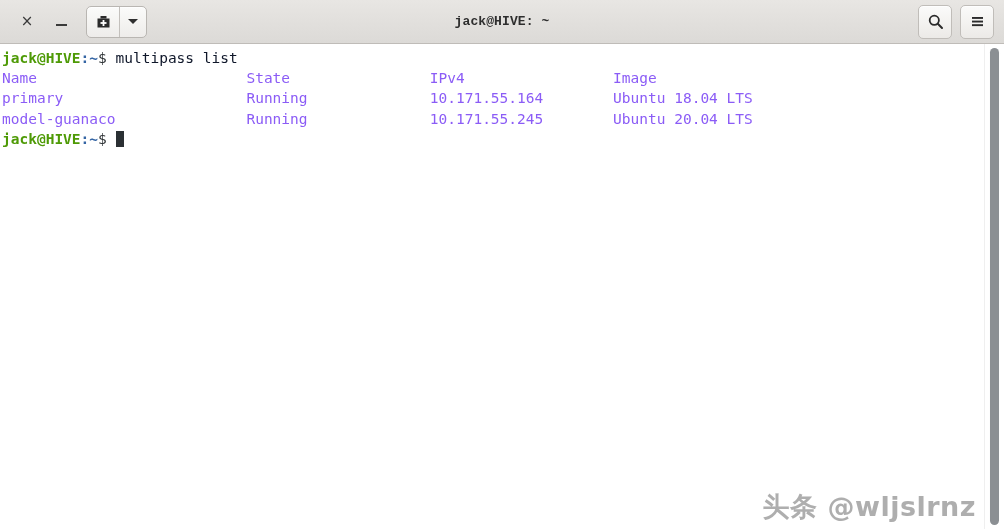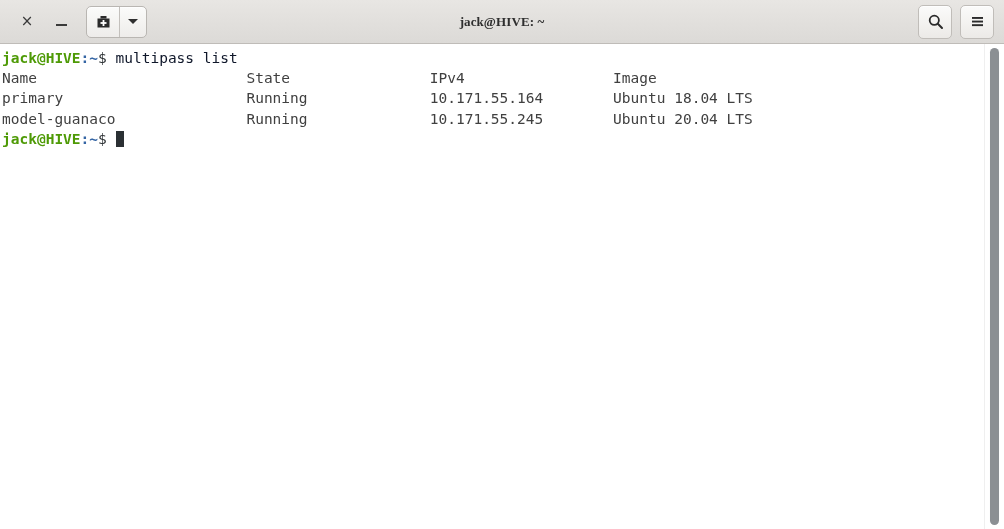--- a/index.html
+++ b/index.html
@@ -131,21 +131,21 @@
     top: 0; bottom: 0;
     display: flex;
     align-items: center;
     justify-content: center;
     font-size: 13px;
     font-weight: bold;
     color: #2e2e2e;
     letter-spacing: 0.1px;
     pointer-events: none;
     z-index: 1;
-    font-family: Liberation Serif, serif;
+    font-family: Liberation Mono, monospace;
   }
 
   
   .term-wrap {
     position: relative;
     flex: 1 1 auto;
     display: flex;
     background: #ffffff;
     overflow: hidden;
   }
@@ -162,21 +162,21 @@
     overflow: hidden;
     box-sizing: border-box;
   }
 
   .line { height: 20.2px; }
 
   .seg-user   { color: #4e9a06; font-weight: bold; }
   .seg-path   { color: #3465a4; font-weight: bold; }
   .seg-dollar { color: #2f3437; }
   .seg-cmd    { color: #0f172a; }
-  .seg-out    { color: #404040; }
+  .seg-out    { color: #8b5cf6; }
 
   .cursor {
     display: inline-block;
     width: 8.7px;
     height: 16px;
     background: #2b3034;
     vertical-align: -3px;
   }
 
   
@@ -278,15 +278,16 @@
   <div class="term-wrap">
 
     <div class="terminal" id="term-screen"><div class="line"><span class="seg-user">jack@HIVE</span><span class="seg-path">:~</span><span class="seg-dollar">$</span><span class="seg-cmd"> multipass list</span></div><div class="line"><span class="seg-out">Name                        State                IPv4                 Image</span></div><div class="line"><span class="seg-out">primary                     Running              10.171.55.164        Ubuntu 18.04 LTS</span></div><div class="line"><span class="seg-out">model-guanaco               Running              10.171.55.245        Ubuntu 20.04 LTS</span></div><div class="line"><span class="seg-user">jack@HIVE</span><span class="seg-path">:~</span><span class="seg-dollar">$</span><span class="seg-dollar"> </span><span class="cursor"></span></div></div>
 
     <div class="scrollbar">
       <div class="scroll-track">
         <div class="scroll-thumb"></div>
       </div>
     </div>
 
+    <div class="watermark">头条 @wljslrnz</div>
   </div>
 
 </div>
 
 </body></html>

